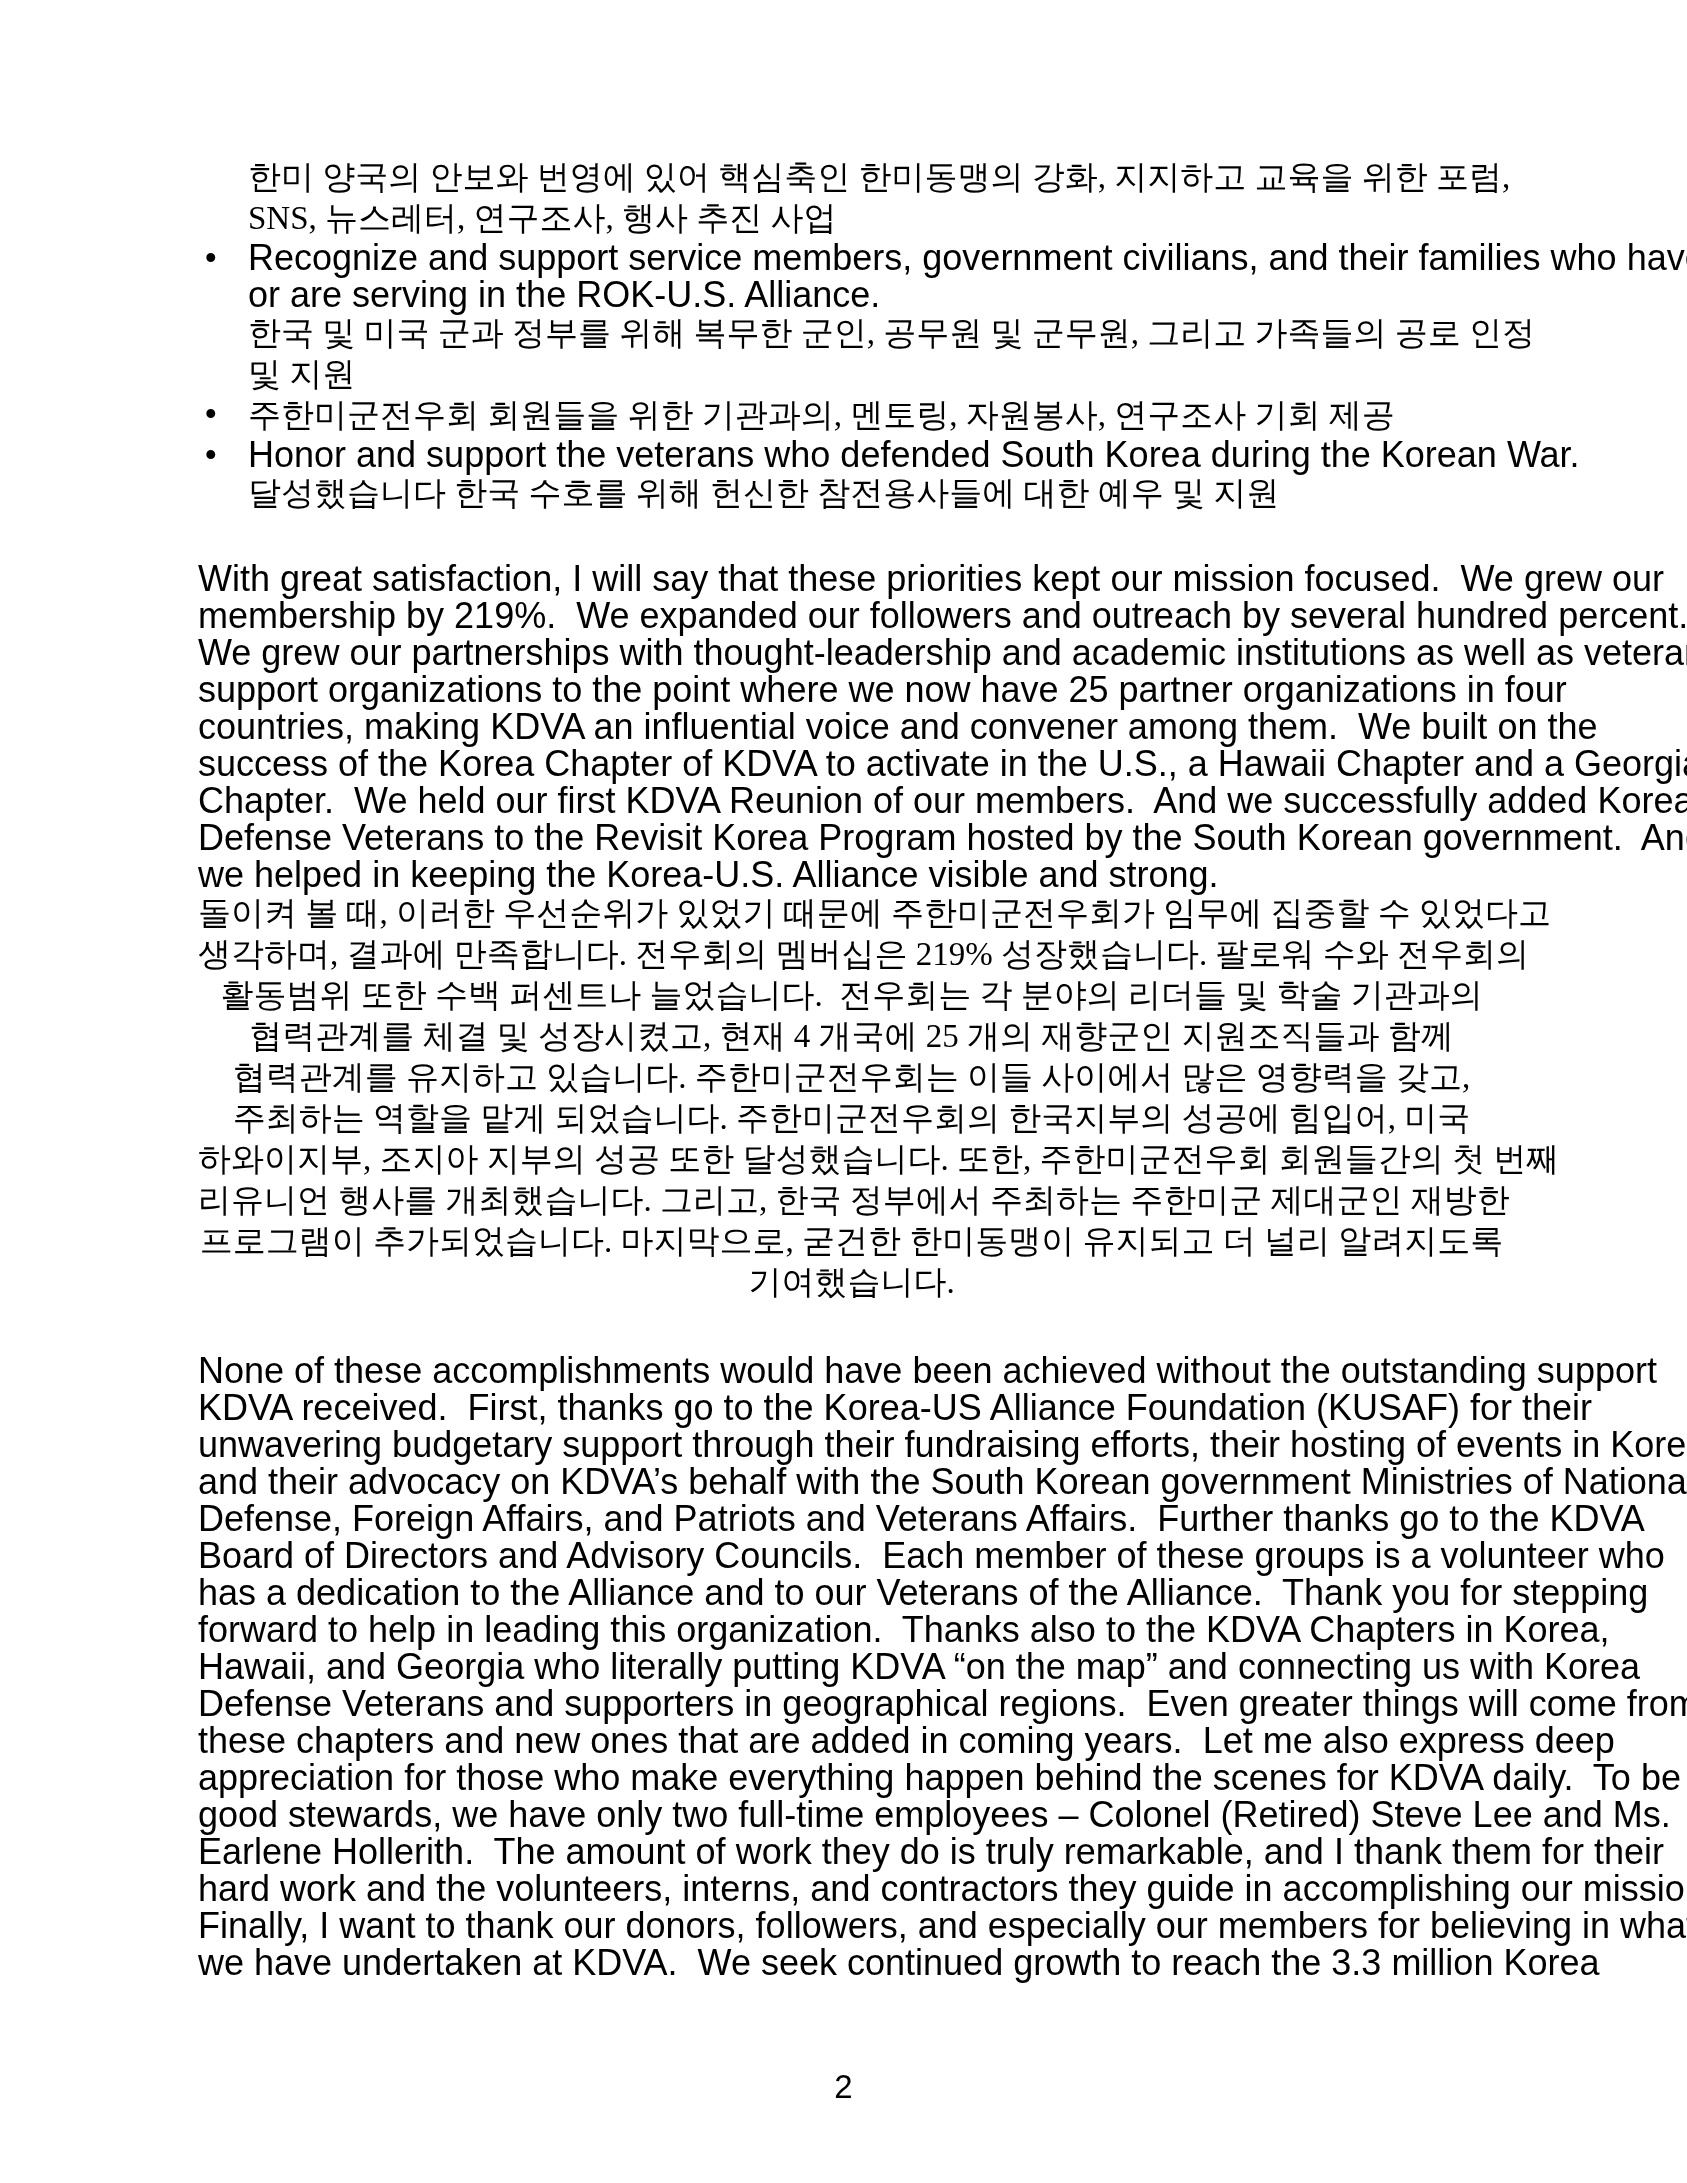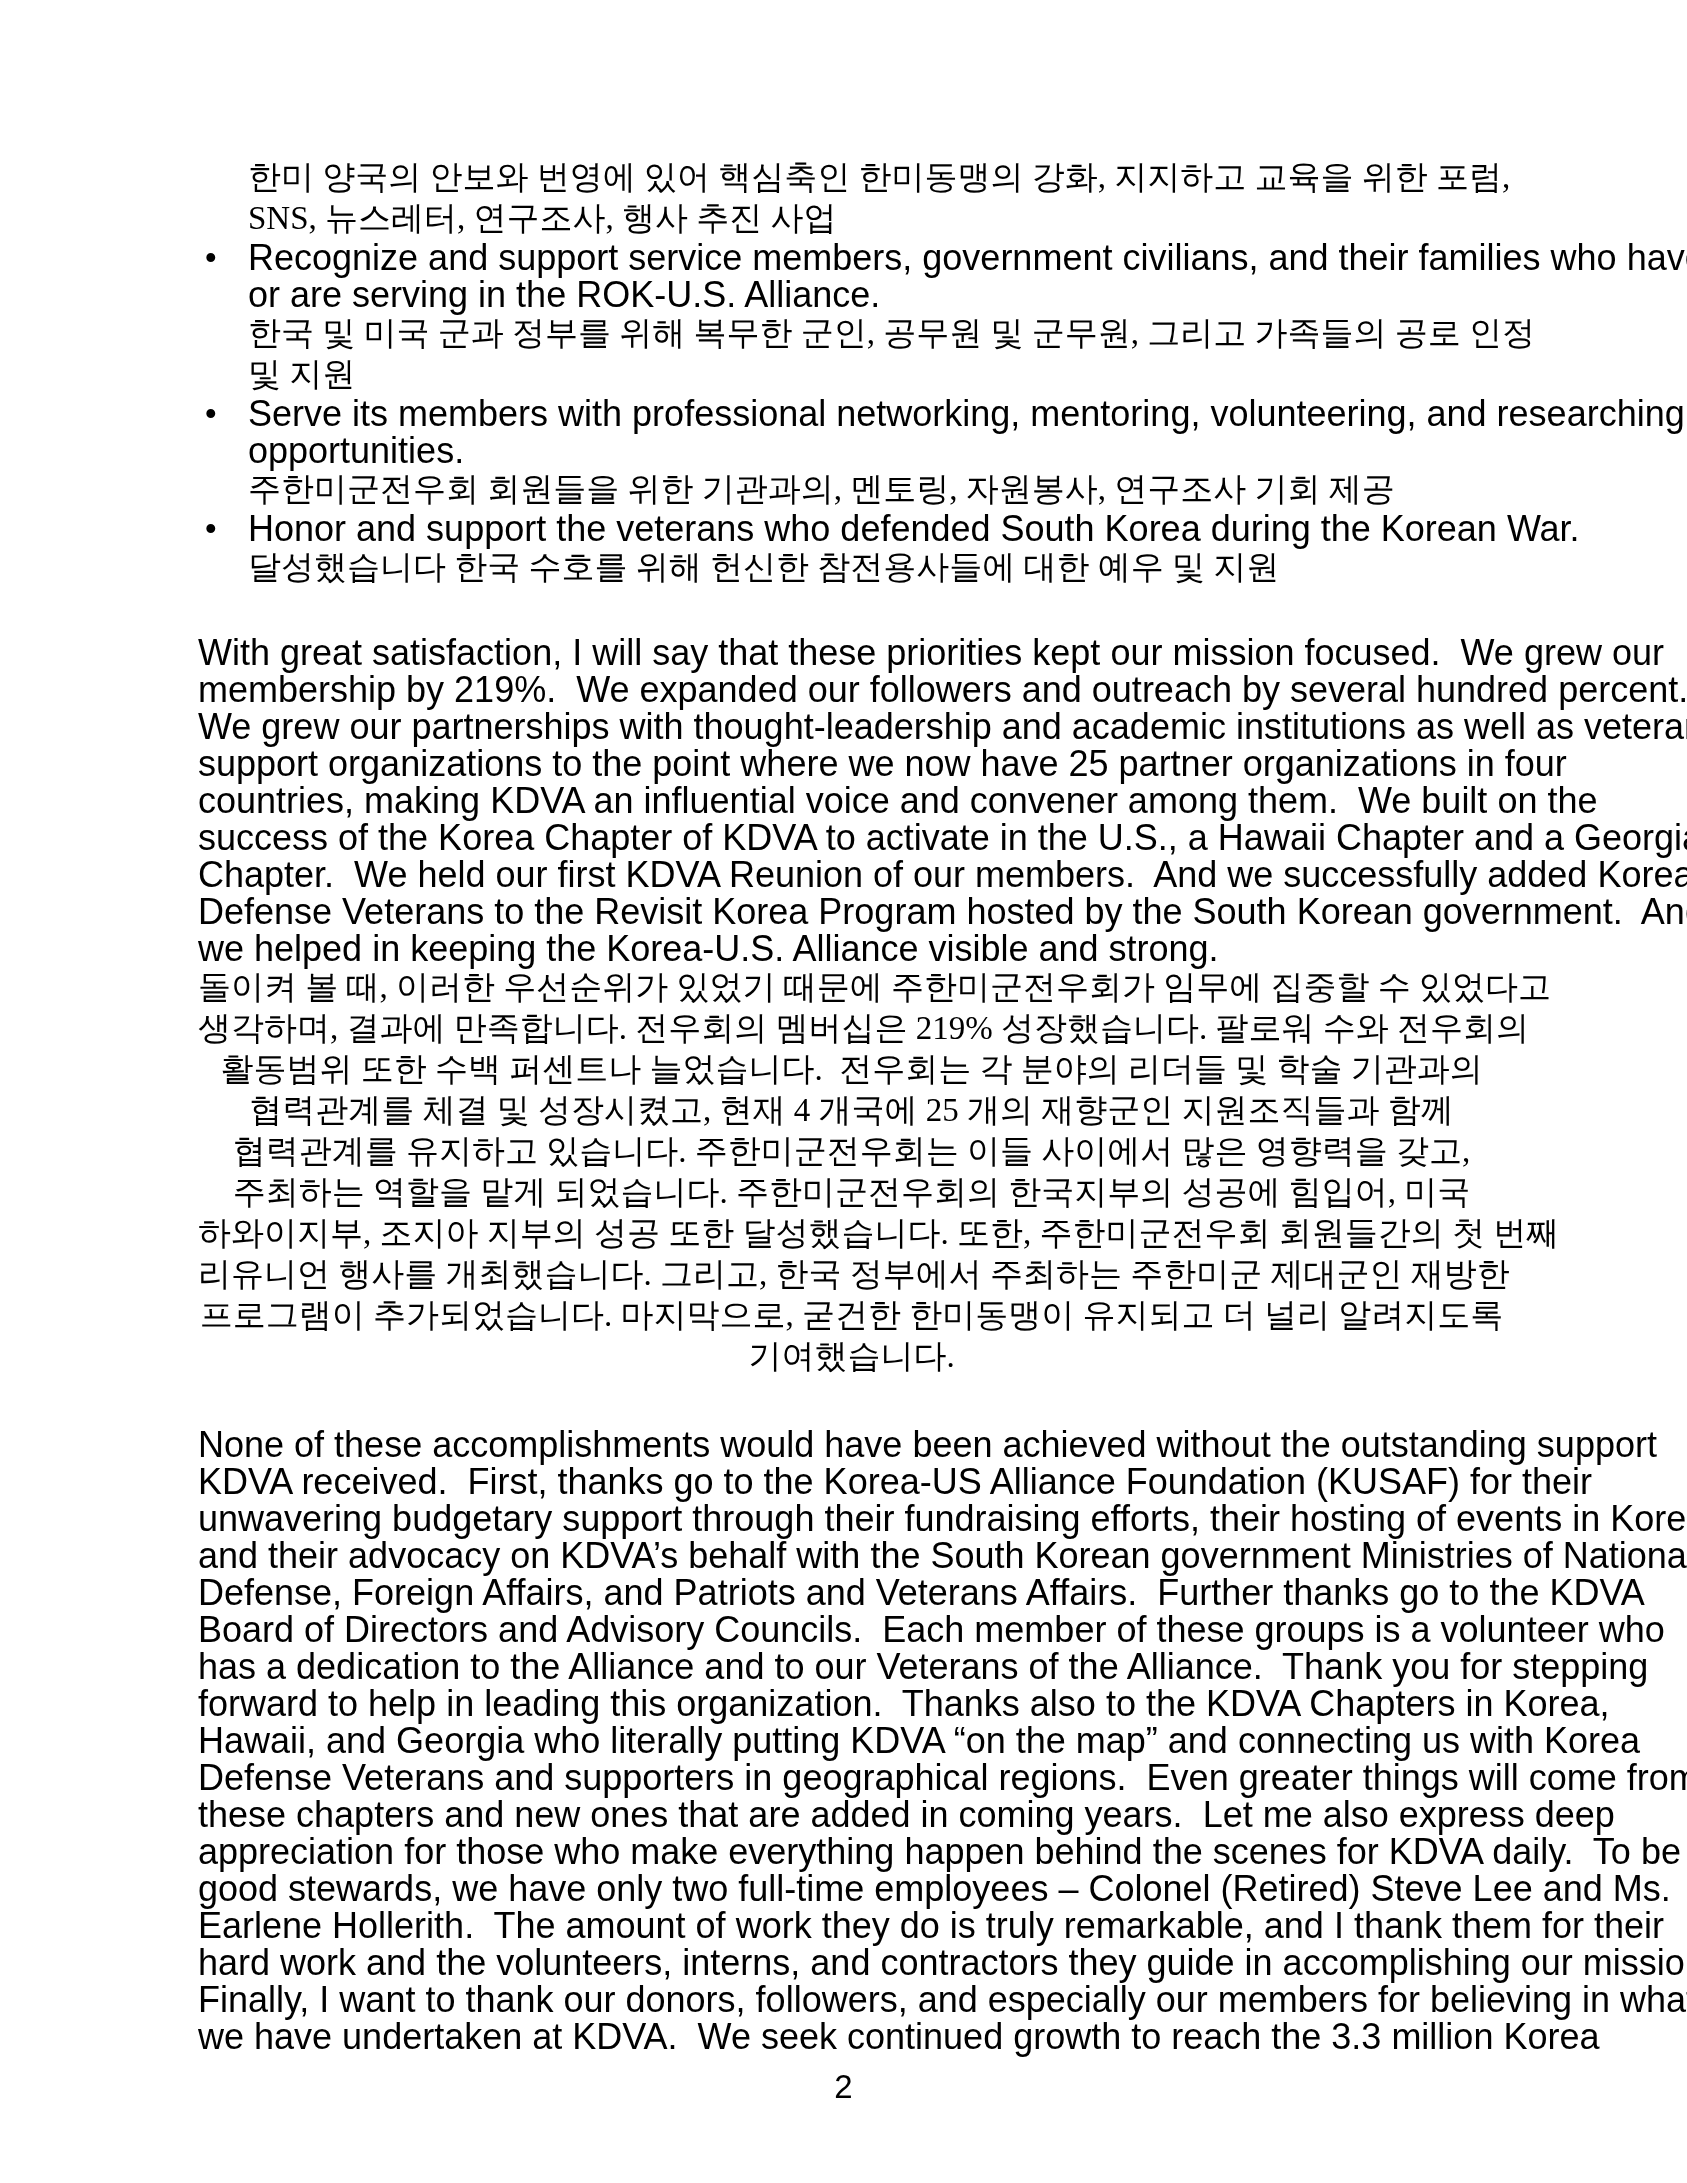--- a/index.html
+++ b/index.html
@@ -84,22 +84,20 @@
       <div class="bullet-item">
         <span class="bullet-marker">•</span>
         <span class="lines en">Recognize and support service members, government civilians, and their families who have
 or are serving in the ROK-U.S. Alliance.</span>
         <span class="lines ko">한국 및 미국 군과 정부를 위해 복무한 군인, 공무원 및 군무원, 그리고 가족들의 공로 인정
 및 지원</span>
       </div>
 
       <div class="bullet-item">
         <span class="bullet-marker">•</span>
-        <span class="lines en">Serve its members with professional networking, mentoring, volunteering, and researching
-opportunities.</span>
         <span class="lines ko">주한미군전우회 회원들을 위한 기관과의, 멘토링, 자원봉사, 연구조사 기회 제공</span>
       </div>
 
       <div class="bullet-item">
         <span class="bullet-marker">•</span>
         <span class="lines en">Honor and support the veterans who defended South Korea during the Korean War.</span>
         <span class="lines ko">달성했습니다 한국 수호를 위해 헌신한 참전용사들에 대한 예우 및 지원</span>
       </div>
 
     </div>

